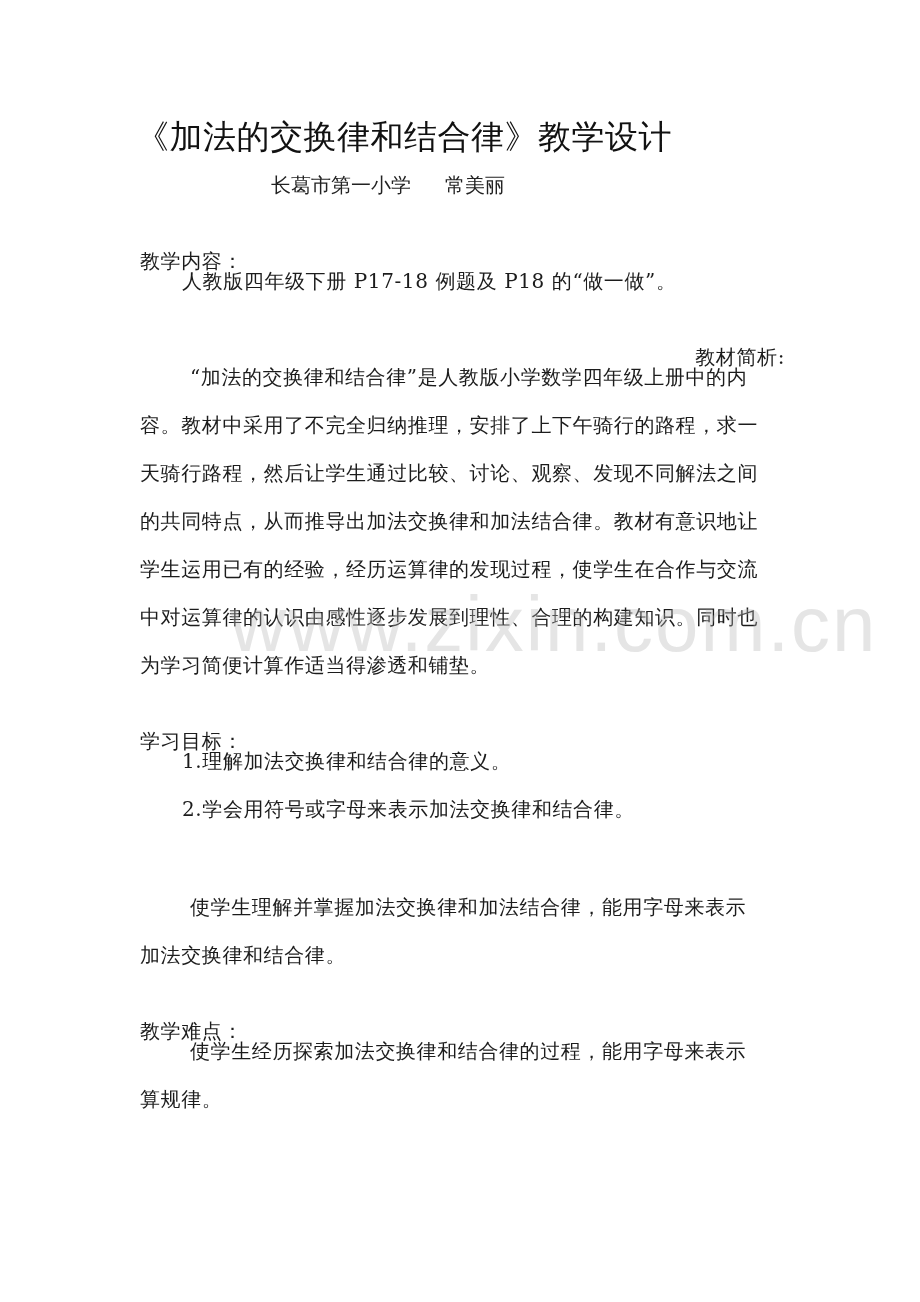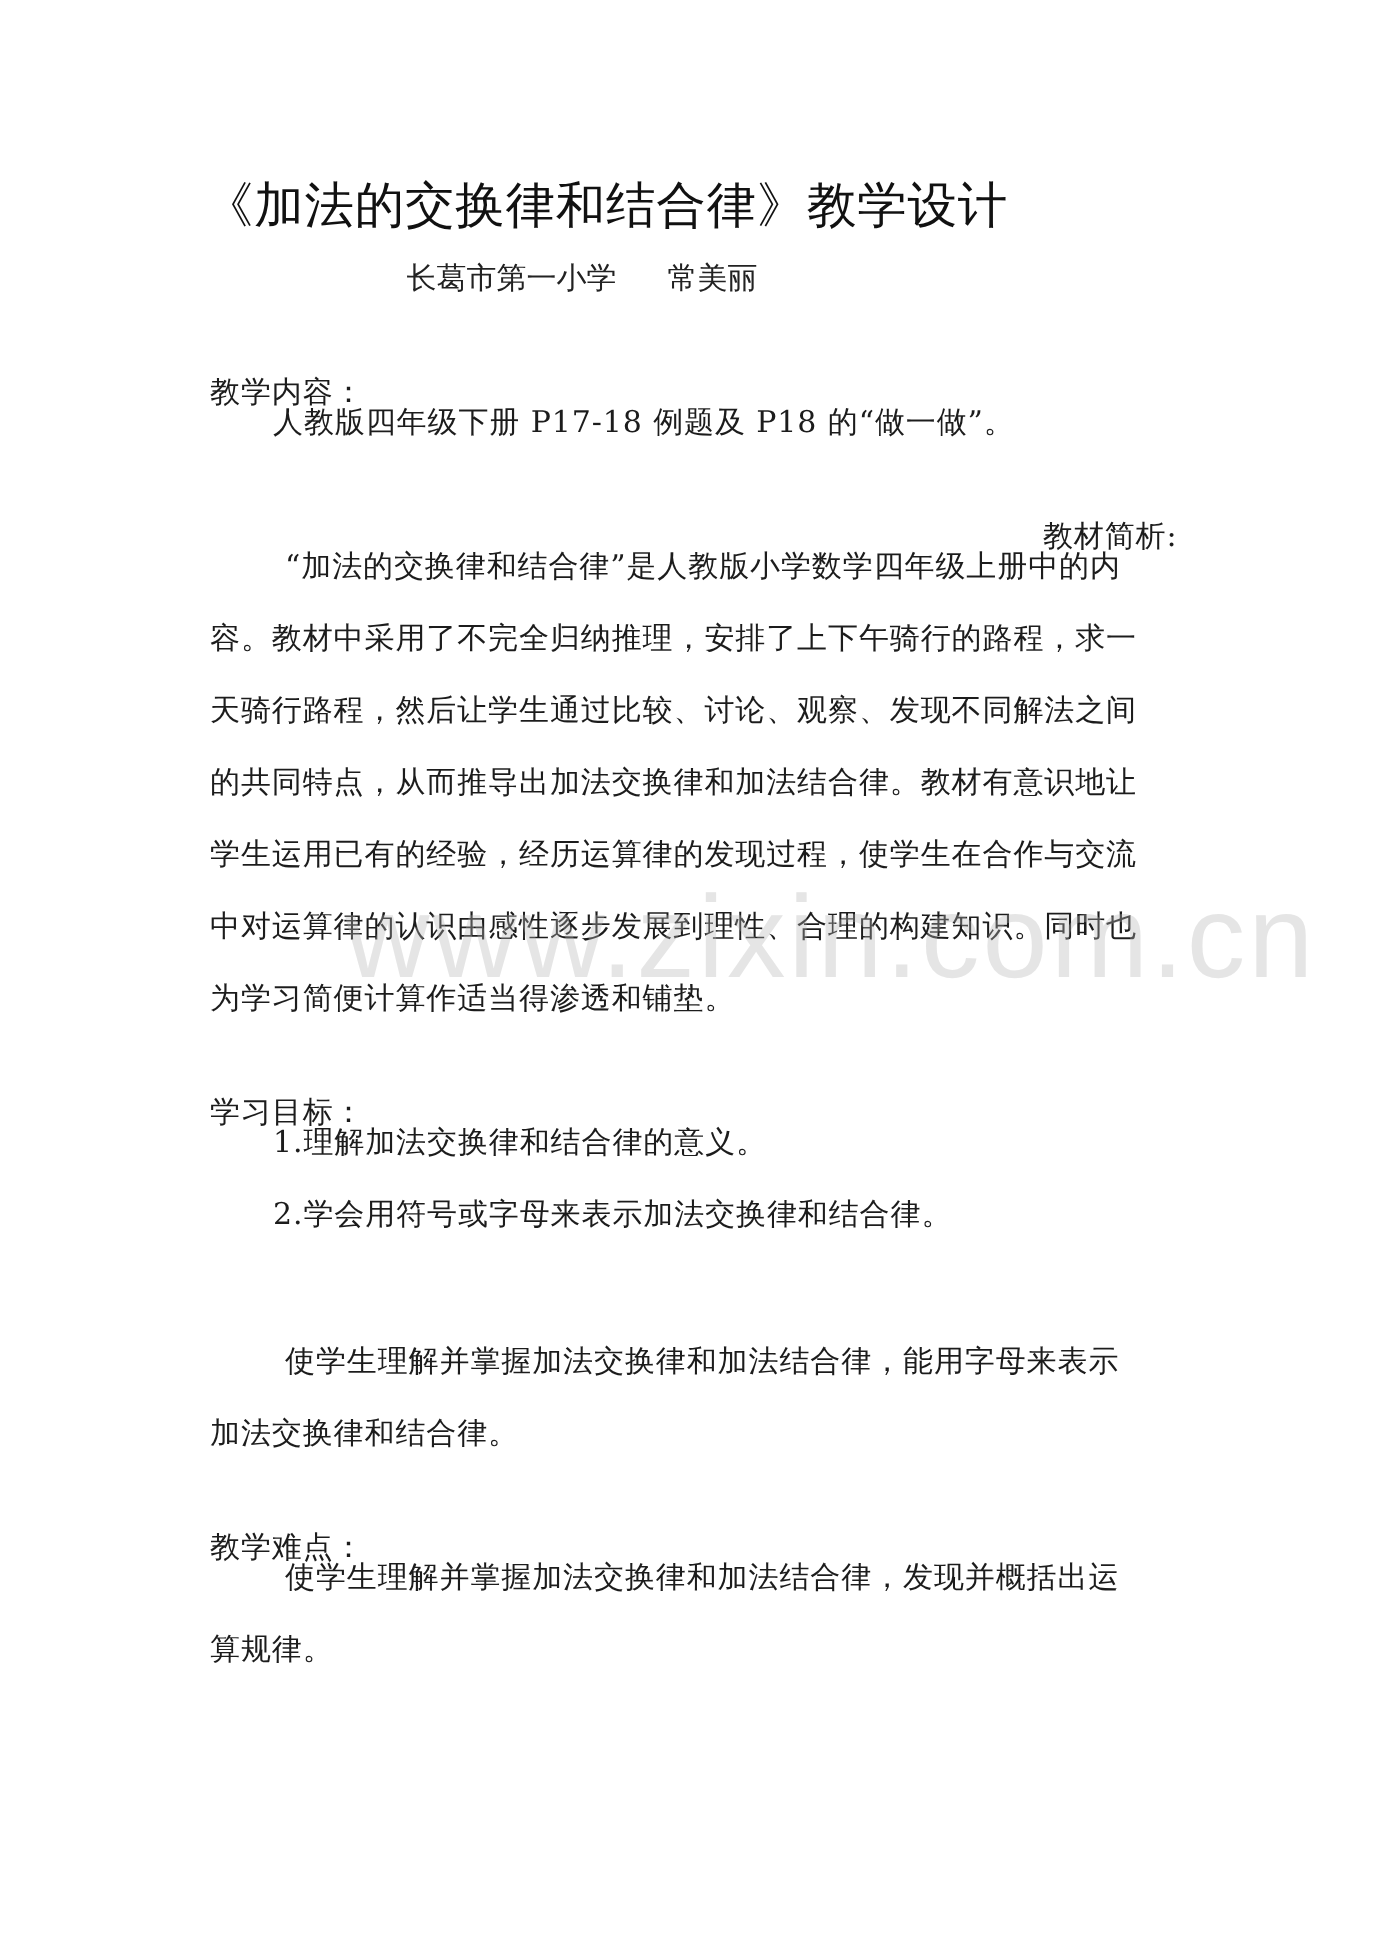--- a/index.html
+++ b/index.html
@@ -94,18 +94,18 @@
   <div class="line" style="top:650px;">为学习简便计算作适当得渗透和铺垫。</div>
 
   <div class="line heading" style="top:698px;">学习目标：</div>
   <div class="line indent1" style="top:746px;">1.理解加法交换律和结合律的意义。</div>
   <div class="line indent1" style="top:794px;">2.学会用符号或字母来表示加法交换律和结合律。</div>
 
   <div class="line indent2" style="top:892px;">使学生理解并掌握加法交换律和加法结合律，能用字母来表示</div>
   <div class="line" style="top:940px;">加法交换律和结合律。</div>
 
   <div class="line heading" style="top:988px;">教学难点：</div>
-  <div class="line indent2" style="top:1036px;">使学生理解并掌握加法交换律和加法结合律，发现并概括出运</div>
+  <div class="line indent2" style="top:1036px;">使学生经历探索加法交换律和结合律的过程，能用字母来表示</div>
   <div class="line" style="top:1084px;">算规律。</div>
 
 
   <div class="watermark">www.zixin.com.cn</div>
 </div>
 
 </body></html>

